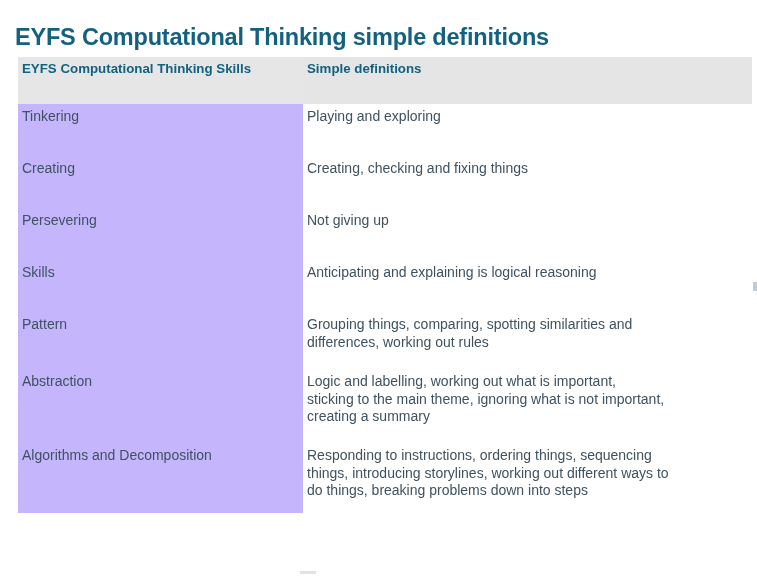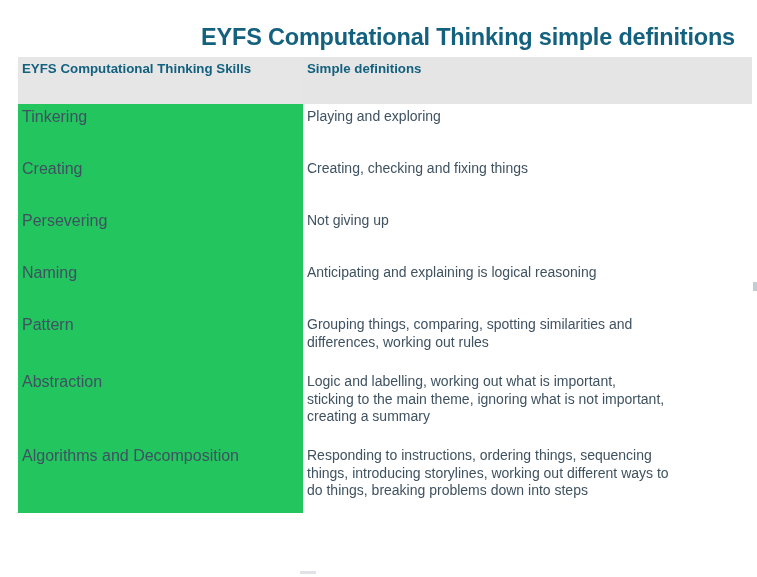--- a/index.html
+++ b/index.html
@@ -28,21 +28,20 @@
     position: absolute;
     left: 15px;
     top: 6px;
     width: 720px;
     font-size: 23.5px;
     font-weight: bold;
     letter-spacing: -0.2px;
     color: #13617f;
     line-height: 30px;
     white-space: nowrap;
-    text-align: right;
   }
 
   
   #definitions-table {
     position: absolute;
     left: 18px;
     top: 57px;
     width: 734px;
     border-collapse: collapse;
     table-layout: fixed;
@@ -70,22 +69,22 @@
     box-sizing: border-box;
     border-bottom: 3px solid #8fb2c1;
   }
   .hdr-cell.def {
     background: #e5e5e5;
     border-left: 3px solid #8fb2c1;
   }
 
   
   .skill-cell {
-    background: #22c55e;
-    font-size: 16px;
+    background: #c4b5fd;
+    font-size: 14px;
     color: #3f5260;
     padding: 17px 12px 0 12px;
     box-sizing: border-box;
     border-bottom: 3px solid #8fb2c1;
   }
   .def-cell {
     background: #ffffff;
     font-size: 14px;
     color: #3f5260;
     line-height: 17.5px;
@@ -157,21 +156,21 @@
             <span class="def-line">Creating, checking and fixing things</span>
           </td>
         </tr>
         <tr class="data-row r-h1">
           <td class="skill-cell">Persevering</td>
           <td class="def-cell">
             <span class="def-line">Not giving up</span>
           </td>
         </tr>
         <tr class="data-row r-h1">
-          <td class="skill-cell">Naming</td>
+          <td class="skill-cell">Skills</td>
           <td class="def-cell">
             <span class="def-line">Anticipating and explaining is logical reasoning</span>
           </td>
         </tr>
         <tr class="data-row r-h2">
           <td class="skill-cell">Pattern</td>
           <td class="def-cell">
             <span class="def-line">Grouping things, comparing, spotting similarities and</span>
             <span class="def-line">differences, working out rules</span>
           </td>

